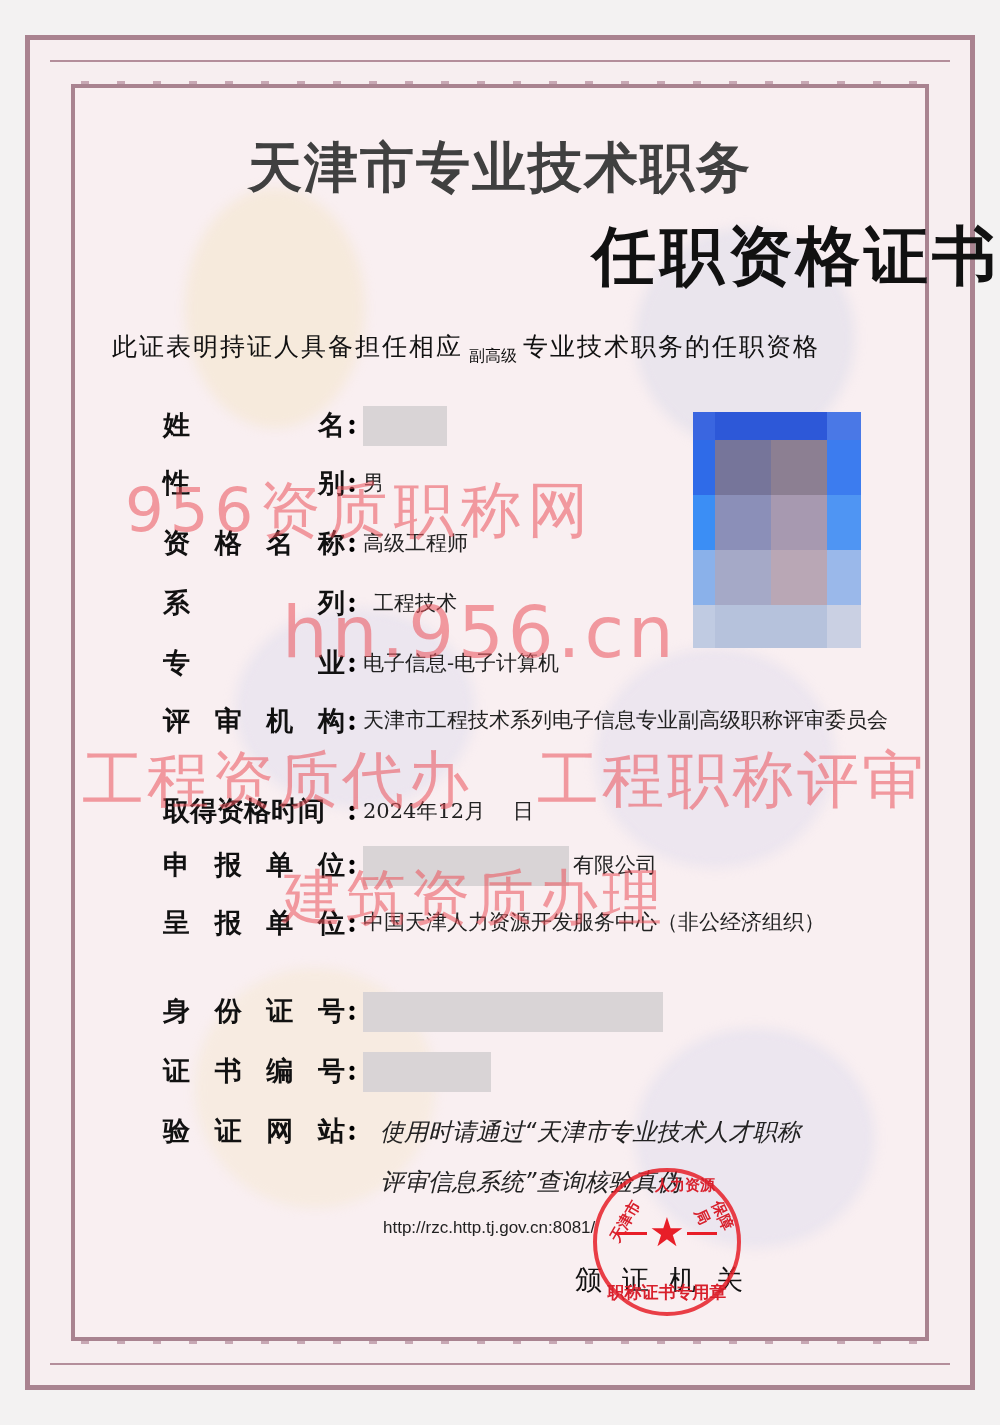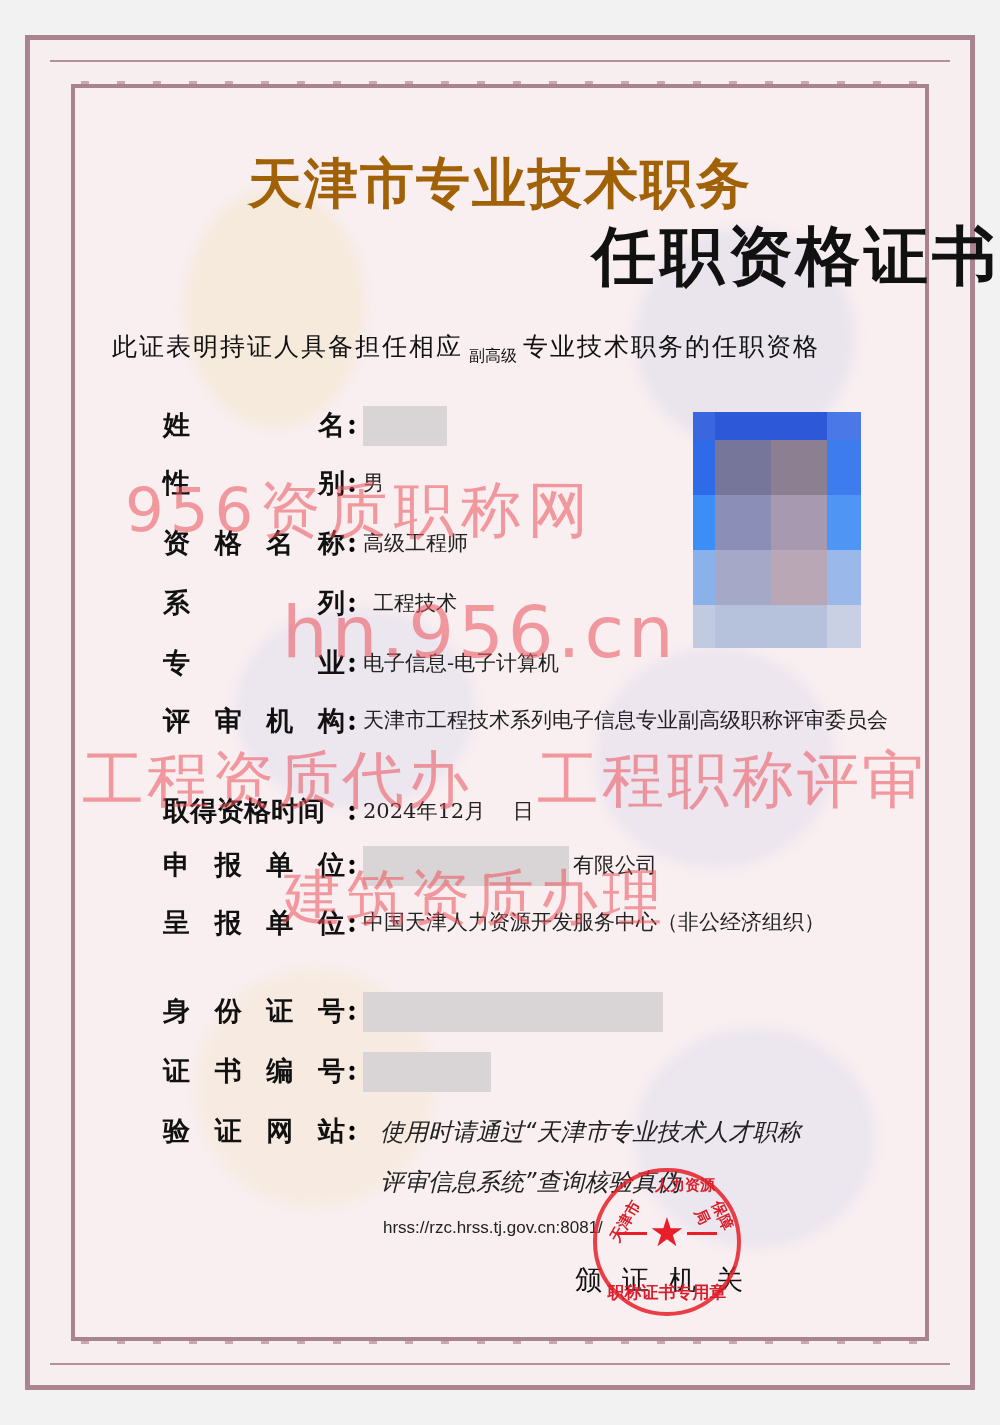--- a/index.html
+++ b/index.html
@@ -32,21 +32,21 @@
     box-sizing: border-box; border-top: 2px solid #b48e9b; border-bottom: 2px solid #b48e9b;
   }
   .frame-inner {
     position: absolute; left: 71px; top: 84px; width: 858px; height: 1257px;
     box-sizing: border-box; border: 4px solid #a98390; background: #f9eff1;
   }
   .bg-swirl { position: absolute; border-radius: 50%; filter: blur(6px); }
 
   .title1 {
     position: absolute; left: 0; width: 1000px; top: 132px; text-align: center;
-    font-size: 54px; font-weight: bold; color: #a16207; letter-spacing: 2px; margin-top: 16px;
+    font-size: 54px; font-weight: bold; color: #404040; letter-spacing: 2px;
   }
   .title2 {
     position: absolute; left: 0; width: 1000px; top: 213px; text-align: right;
     font-size: 64px; font-weight: bold; color: #111; letter-spacing: 4px;
   }
   .statement {
     position: absolute; left: 112px; top: 330px; width: 800px;
     font-family: "DejaVu Sans", sans-serif; font-size: 25px; color: #111; letter-spacing: 2px;
     white-space: nowrap;
   }
@@ -252,21 +252,21 @@
       <span>验</span>
       <span>证</span>
       <span>网</span>
       <span>站</span>
     </div>
   <span class="colon">:</span>
 </div>
 
 <div class="verify-text" style="left:380px;top:1116px">使用时请通过“天津市专业技术人才职称</div>
 <div class="verify-text" style="left:380px;top:1166px">评审信息系统”查询核验真伪</div>
-<div class="url">hrss://rzc.hrss.tj.gov.cn:8081/</div>
+<div class="url">http://rzc.http.tj.gov.cn:8081/</div>
 
 <div class="watermark" style="left:125px;top:470px;font-size:61px;letter-spacing:6px;">956资质职称网</div>
 <div class="watermark" style="left:282px;top:590px;font-size:72px;letter-spacing:4px;">hn.956.cn</div>
 <div class="watermark" style="left:82px;top:738px;font-size:62px;letter-spacing:3px;">工程资质代办　工程职称评审</div>
 <div class="watermark" style="left:282px;top:858px;font-size:60px;letter-spacing:4px;">建筑资质办理</div>
 
 <div class="issuer">颁证机关</div>
 <div class="stamp">
   <div class="stamp-rim" style="left:6px;top:40px;transform:rotate(-60deg);">天津市</div>
   <div class="stamp-rim" style="left:58px;top:4px;">人力资源</div>

